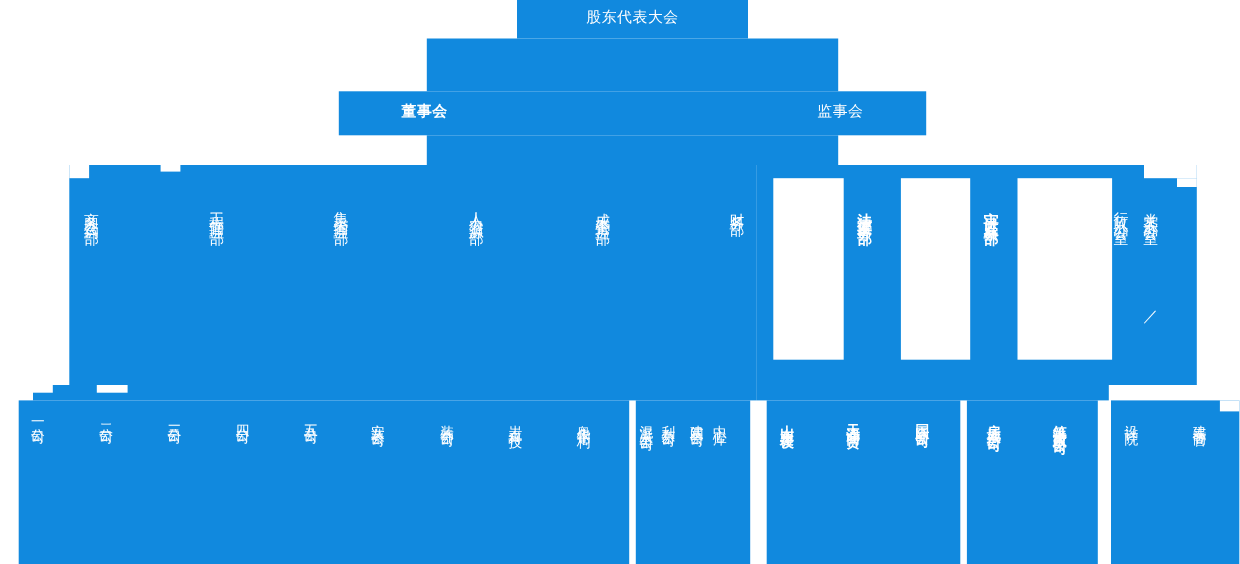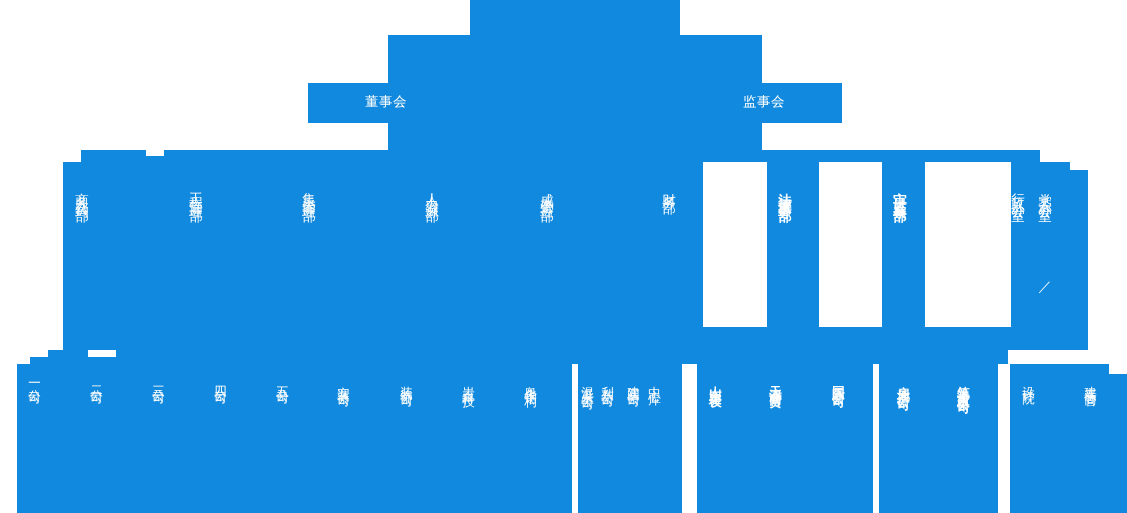--- a/index.html
+++ b/index.html
@@ -51,25 +51,26 @@
     font-size:12.5px;
     font-weight:bold;
   }
 </style>
 </head>
 <body>
 
 <div id="root">
 
   <div class="blk" style="left:470px;top:0px;width:210px;height:35px;"></div>
+  <div class="lbl h" style="left:470px;top:10px;width:210px;text-align:center;">股东代表大会</div>
 
   <div class="blk" style="left:388px;top:35px;width:374px;height:48px;"></div>
 
   <div class="blk" style="left:308px;top:83px;width:534px;height:40px;"></div>
-  <div class="lbl h" style="left:308px;top:95px;width:156px;text-align:center;">董事会</div>
+  <div class="lbl h" style="left:308px;top:95px;width:156px;text-align:center;font-weight:bold;">董事会</div>
   <div class="lbl h" style="left:686px;top:95px;width:156px;text-align:center;">监事会</div>
 
   <div class="blk" style="left:388px;top:123px;width:374px;height:27px;"></div>
 
   <div class="blk" style="left:63px;top:150px;width:625px;height:200px;"></div>
 
   <div class="cut" style="left:63px;top:150px;width:18px;height:12px;"></div>
   <div class="cut" style="left:146px;top:150px;width:18px;height:6px;"></div>
 
   <div class="blk" style="left:688px;top:150px;width:400px;height:200px;"></div>

